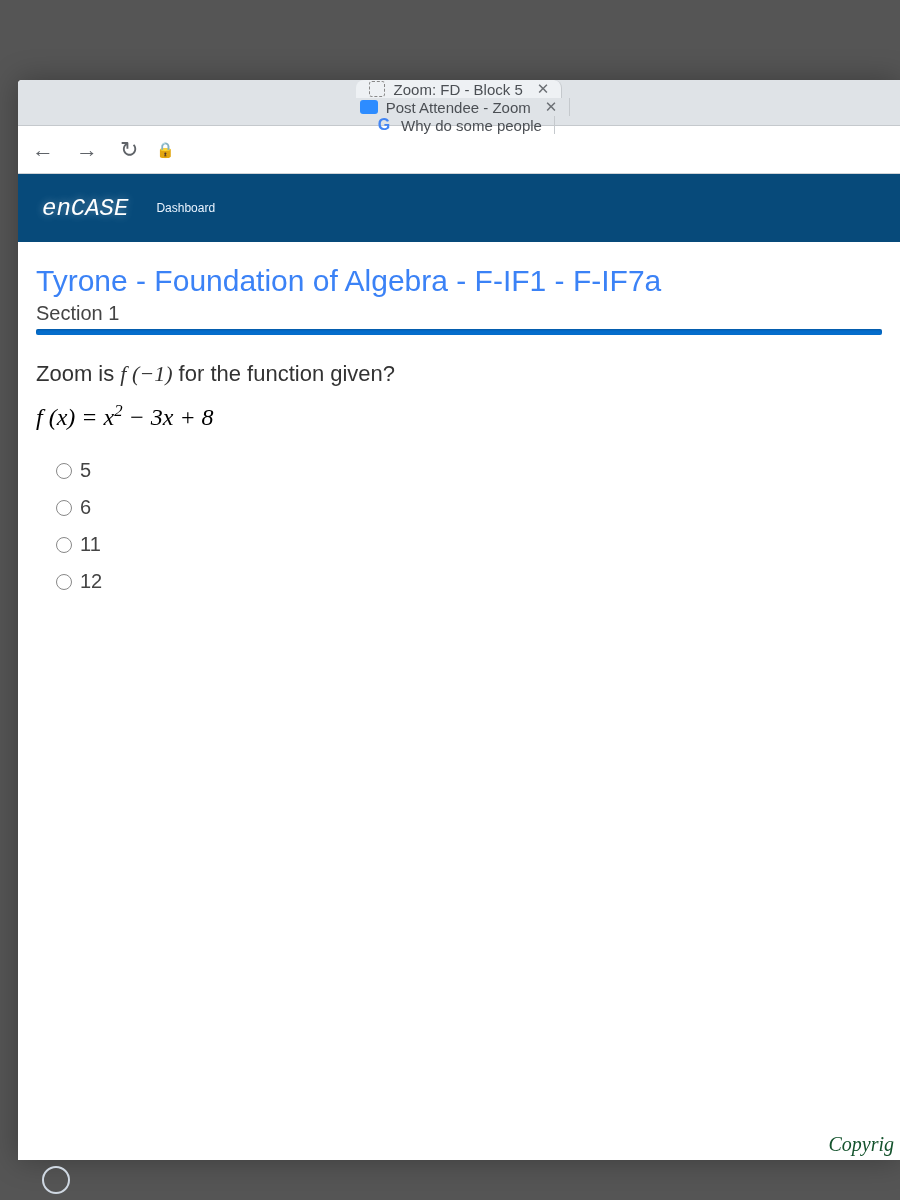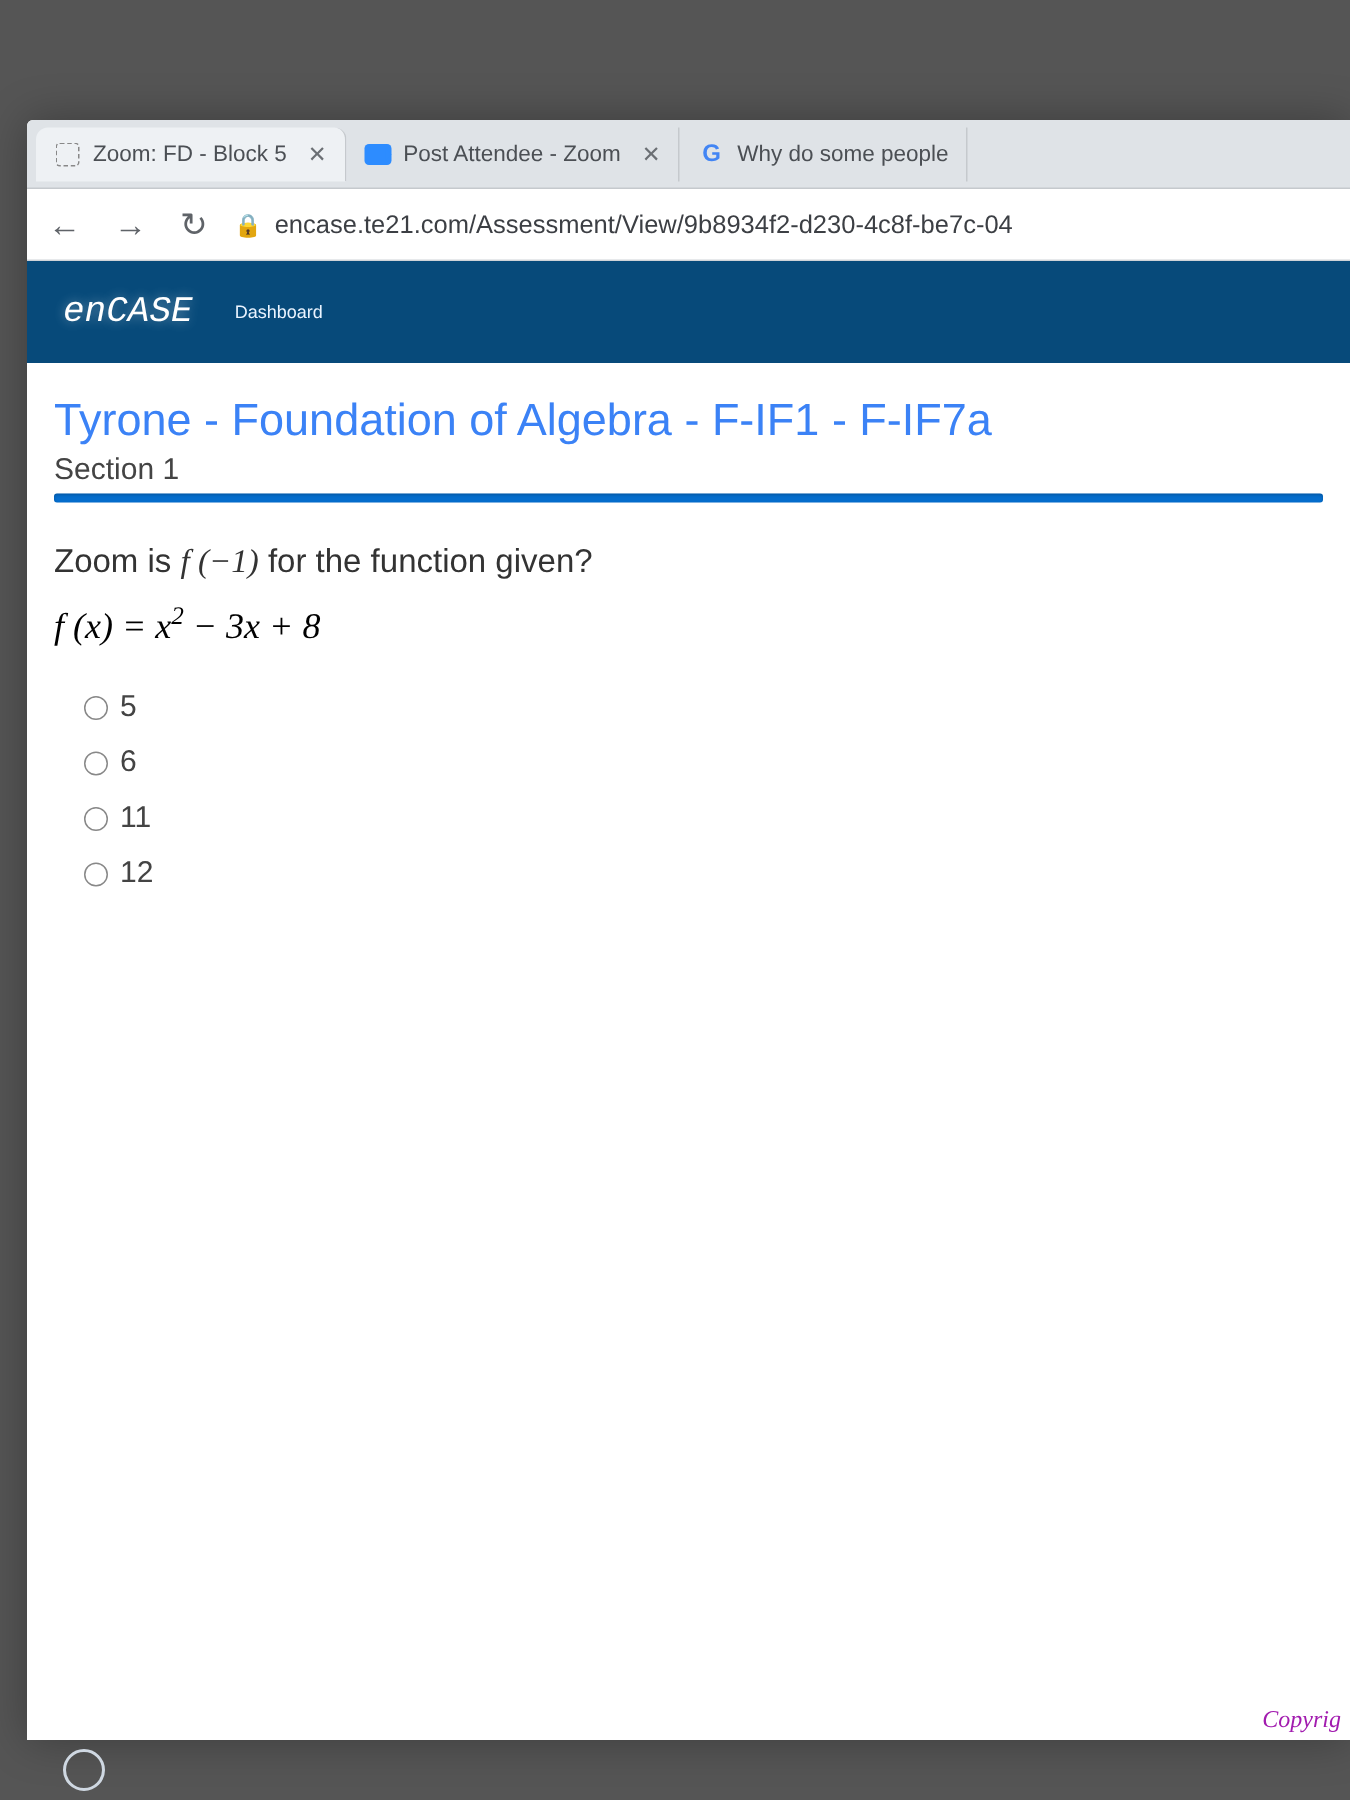--- a/index.html
+++ b/index.html
@@ -23,20 +23,21 @@
     box-shadow: 0 0 30px rgba(0,0,0,0.3);
   }
   
   .tabstrip {
     display: flex;
     height: 46px;
     background: #dfe3e7;
     align-items: center;
     padding: 0 6px;
     border-bottom: 1px solid #c5c9cd;
+    flex-direction: column;
   }
   .tab {
     display: flex;
     align-items: center;
     gap: 8px;
     height: 36px;
     padding: 0 12px;
     font-size: 15px;
     color: #4b4f54;
     border-right: 1px solid #c5c9cd;
@@ -135,22 +136,22 @@
     cursor:pointer;
   }
   .radio {
     width: 16px; height: 16px; border: 1.5px solid #888; border-radius: 50%;
   }
   
   .copyright {
     position: absolute;
     right: 0;
     bottom: 0;
-    color: #a21caf;
-    font-size: 16px;
+    color: #14532d;
+    font-size: 20px;
     font-style: italic;
     font-family: Georgia, serif;
     padding: 4px 6px;
     margin-left: 20px;
   }
   
   .taskbar-circle {
     position: absolute;
     left: 42px;
     bottom: 6px;
@@ -187,21 +188,20 @@
       <span>Why do some people</span>
     </div>
   </div>
 
   <div class="toolbar">
     <span class="nav-btn">←</span>
     <span class="nav-btn">→</span>
     <span class="nav-btn">↻</span>
     <div class="addr">
       <span class="lock-icon">🔒</span>
-      <span>encase.te21.com/Assessment/View/9b8934f2-d230-4c8f-be7c-04</span>
     </div>
   </div>
 
   <div class="app-header">
     <span class="logo"><span class="c">en</span><span>CASE</span></span>
     <span class="dash-link">Dashboard</span>
   </div>
 
   <div class="content">
     <h1 class="page-title">Tyrone - Foundation of Algebra - F-IF1 - F-IF7a</h1>

